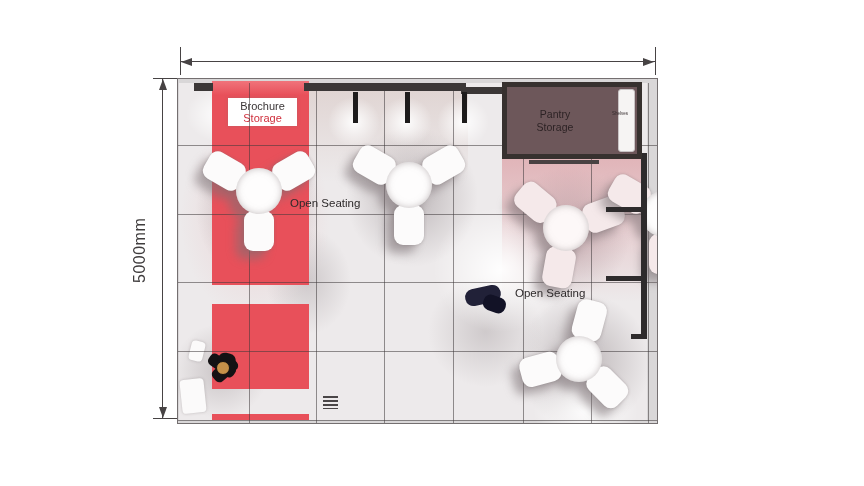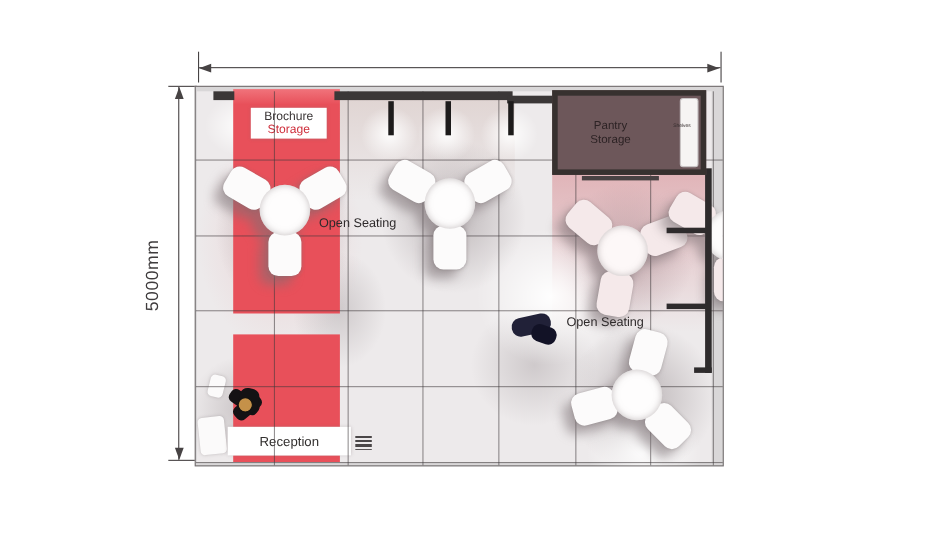--- a/index.html
+++ b/index.html
@@ -152,23 +152,20 @@
     <div class="carpet" id="carpet-2"></div>
     <div class="carpet" id="carpet-3"></div>
 
     <div class="desk" id="desk-1"></div>
     <div class="desk" id="desk-2"></div>
 
     <div class="plate" id="brochure-plate">
       <span class="l1">Brochure</span>
       <span class="l2">Storage</span>
     </div>
-    <div class="plate" id="reception-plate">
-      <span>Reception</span>
-    </div>
 
     <div class="grid-v" style="left:71px;"></div>
     <div class="grid-v" style="left:138px;"></div>
     <div class="grid-v" style="left:206px;"></div>
     <div class="grid-v" style="left:275px;"></div>
     <div class="grid-v" style="left:345px;"></div>
     <div class="grid-v" style="left:413px;"></div>
     <div class="grid-v" style="left:470px;"></div>
     <div class="grid-h" style="top:66px;"></div>
     <div class="grid-h" style="top:135px;"></div>

